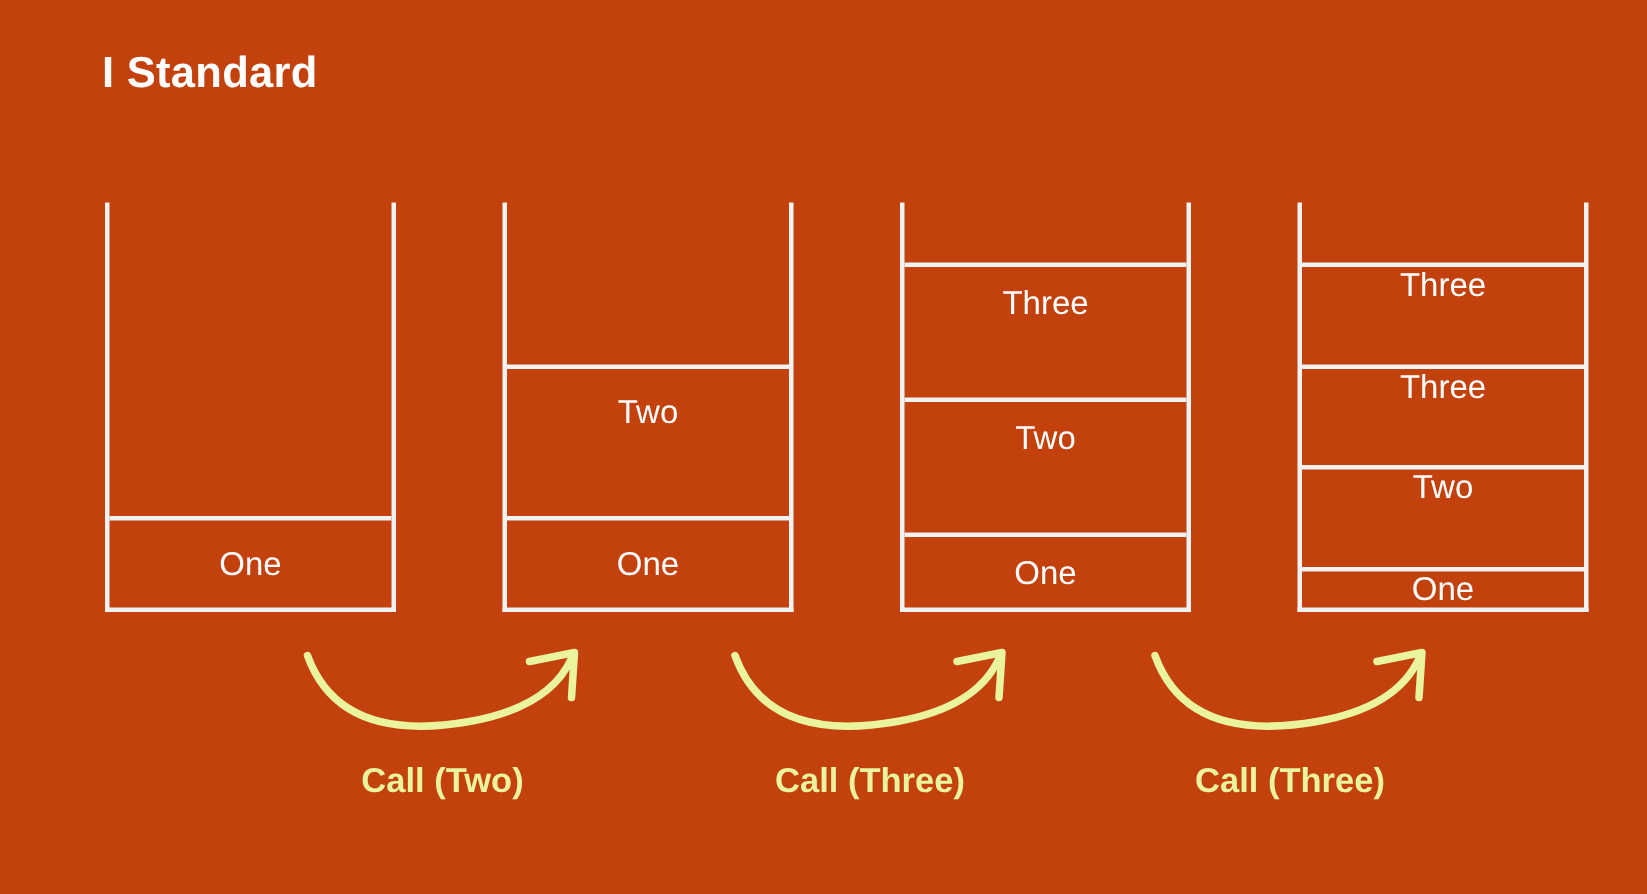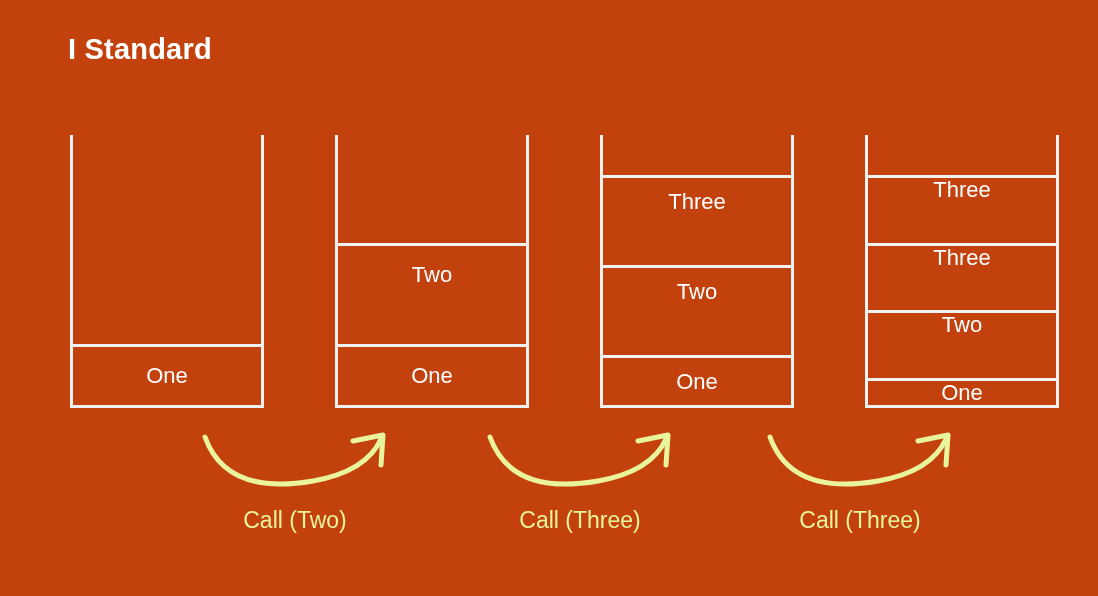--- a/index.html
+++ b/index.html
@@ -85,21 +85,21 @@
     height: 70px;
     overflow: visible;
   }
   .arrow-caption {
     position: absolute;
     top: 82px;
     left: 0;
     width: 200px;
     text-align: center;
     font-size: 23px;
-    font-weight: normal;
+    font-weight: bold;
     color: #e9f49c;
     white-space: nowrap;
   }
 </style>
 </head>
 <body>
 
 <div id="slide">
 
   <div id="slide-title">I Standard</div>

